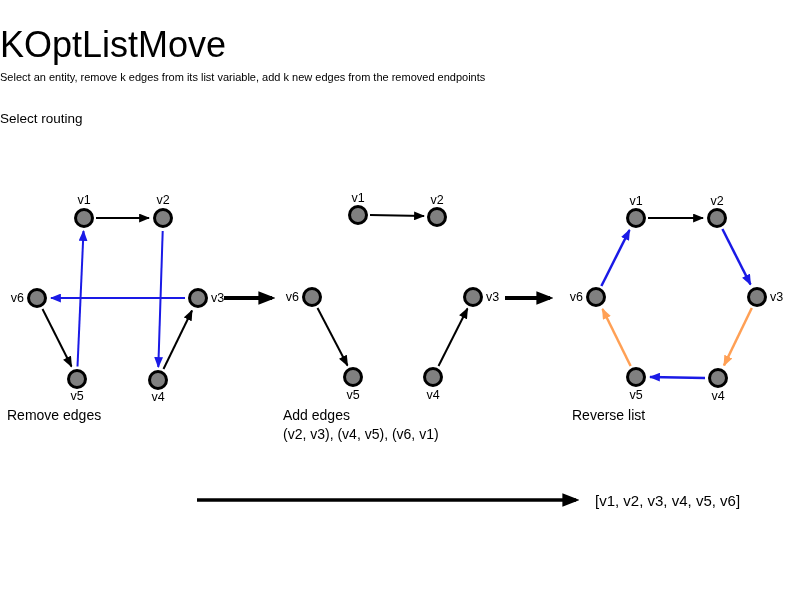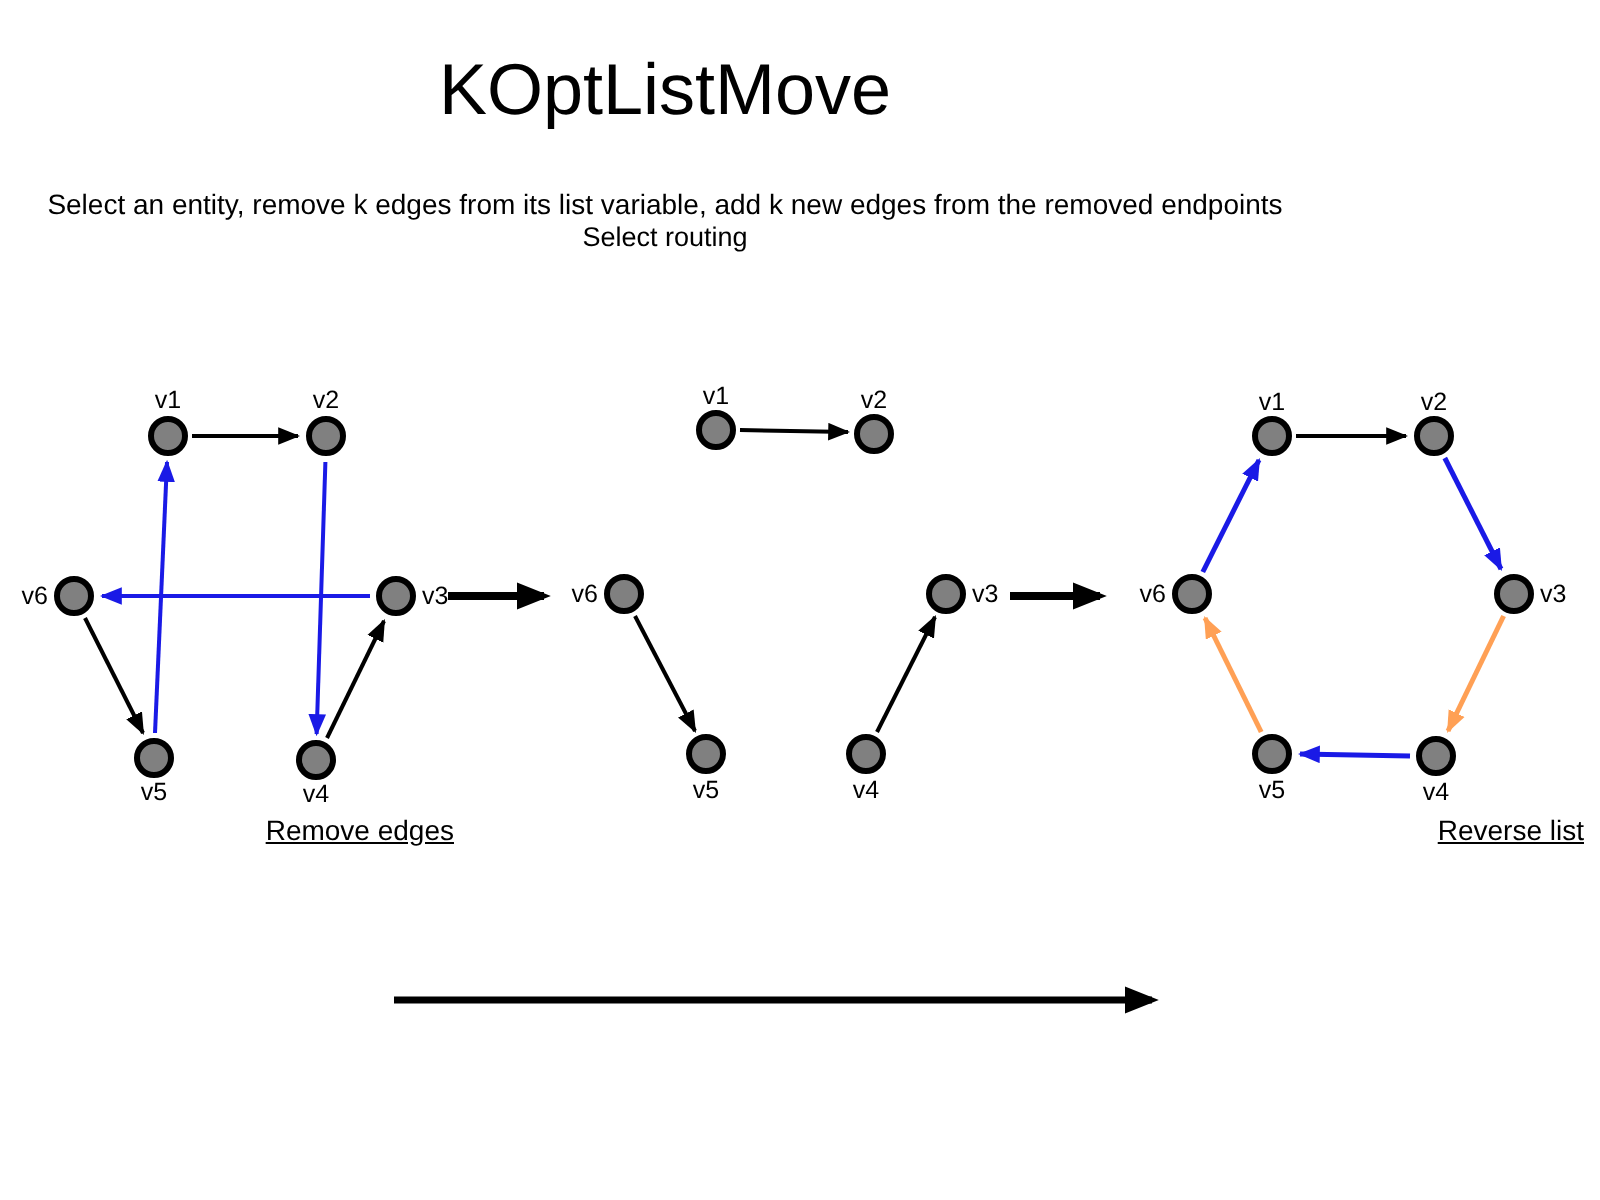--- a/index.html
+++ b/index.html
@@ -1,25 +1,25 @@
 <!DOCTYPE html>
 <html><head>
 <meta charset="utf-8">
 <style>
   html,body{margin:0;padding:0;background:#ffffff;}
   .canvas{
     position:relative;width:800px;height:600px;background:#ffffff;overflow:hidden;
     font-family:"Liberation Sans", sans-serif;color:#000;
   }
   .abs{position:absolute;}
-  .ctr{left:0;width:665px;text-align:center;}
+  .ctr{left:0;width:665px;text-align:left;}
   .title{top:26px;font-size:36px;line-height:38px;font-weight:400;letter-spacing:0px;}
-  .subtitle{top:69px;font-size:14px;line-height:16px;margin-top:25px;}
+  .subtitle{top:69px;font-size:11px;line-height:16px;}
   .example-label{top:111px;font-size:13.5px;line-height:16px;}
-  .caption-block{top:406px;width:220px;text-align:right;font-size:14px;line-height:18.5px;text-decoration:underline;}
+  .caption-block{top:406px;width:220px;text-align:left;font-size:14px;line-height:18.5px;}
   .list-text{top:492px;font-size:15px;line-height:17px;white-space:nowrap;}
   svg{position:absolute;left:0;top:0;}
   svg text{font-family:"Liberation Sans", sans-serif;font-size:12.5px;fill:#000;}
 </style>
 </head>
 <body>
 
 <div class="canvas">
 
   <div class="abs ctr title">KOptListMove</div>
@@ -111,18 +111,23 @@
       <text x="636" y="399" text-anchor="middle">v5</text>
       <text x="718" y="400" text-anchor="middle">v4</text>
     </g>
 
     <line x1="197" y1="500" x2="576" y2="500" stroke="#000" stroke-width="3.5" marker-end="url(#ah-big)"></line>
   </svg>
 
   <div class="abs caption-block" style="left:7px;">
     <div>Remove edges</div>
   </div>
+  <div class="abs caption-block" style="left:283px;">
+    <div>Add edges</div>
+    <div>(v2, v3), (v4, v5), (v6, v1)</div>
+  </div>
   <div class="abs caption-block" style="left:572px;">
     <div>Reverse list</div>
   </div>
 
+  <div class="abs list-text" style="left:595px;">[v1, v2, v3, v4, v5, v6]</div>
 
 </div>
 
 </body></html>

